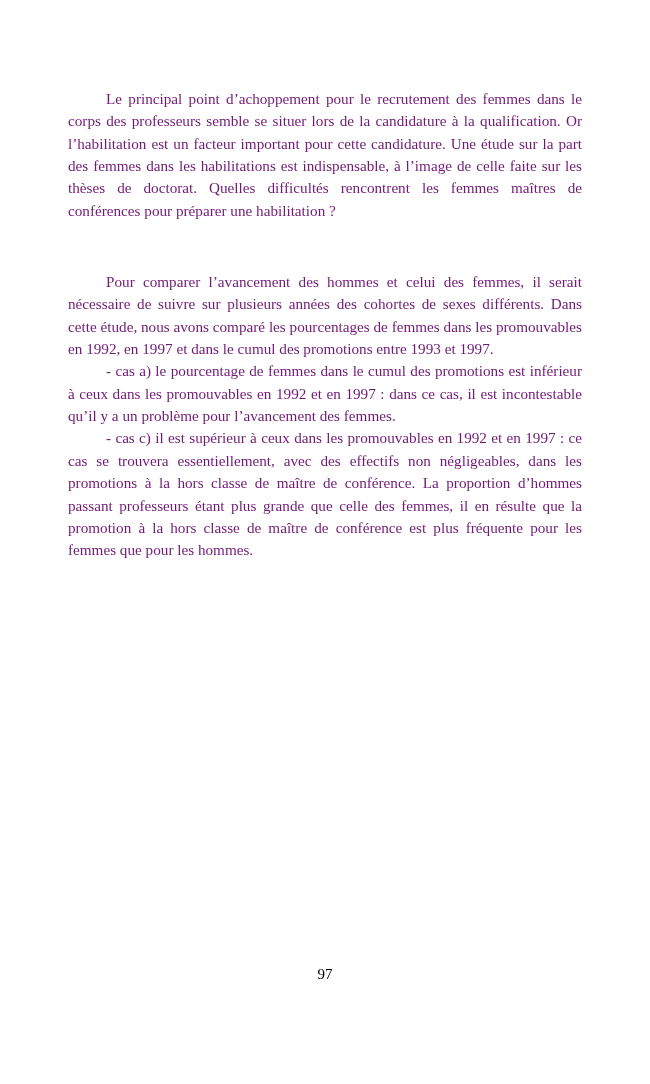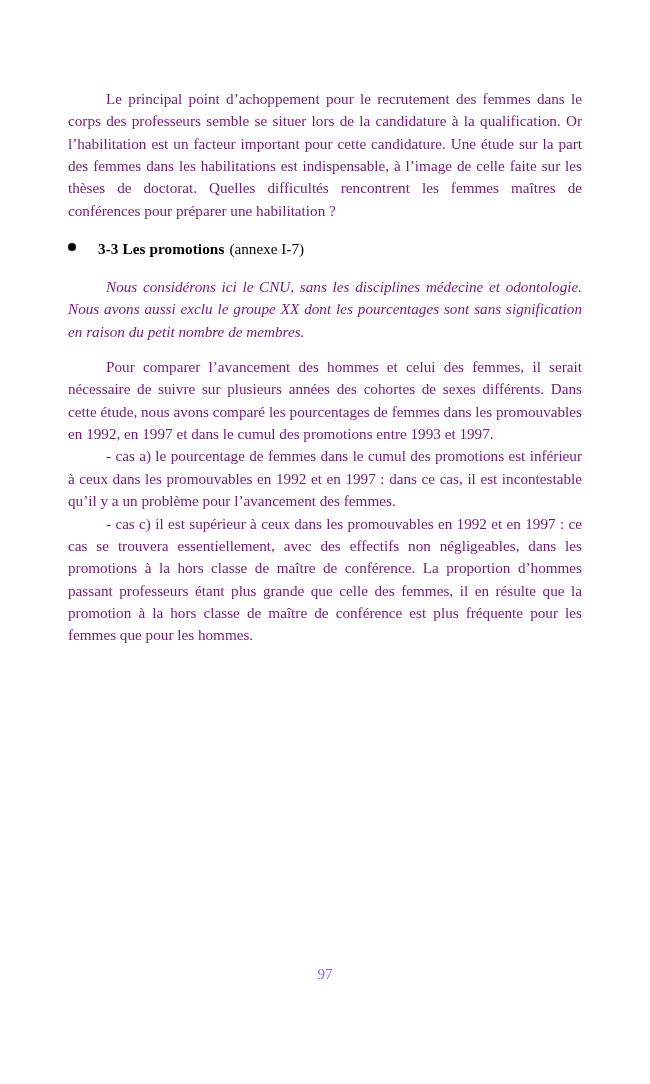--- a/index.html
+++ b/index.html
@@ -70,46 +70,37 @@
   .italic-block p {
     font-style: italic;
   }
   .pagenum {
     position: absolute;
     left: 0;
     top: 966px;
     width: 650px;
     text-align: center;
     font-size: 15px;
-    color: #8b5cf6;
+    color: #000000;
   }
 </style>
 </head>
 <body>
 
 <div class="page">
   <div class="content">
 
     <p class="indent">Le principal point d’achoppement pour le recrutement des femmes dans le corps des professeurs semble se situer lors de la candidature à la qualification. Or l’habilitation est un facteur important pour cette candidature. Une étude sur la part des femmes dans les habilitations est indispensable, à l’image de celle faite sur les thèses de doctorat. Quelles difficultés rencontrent les femmes maîtres de conférences pour préparer une habilitation ?</p>
 
 
     <div class="gap-lg"></div>
 
-    <div class="bullet-head">
-      <span class="bullet-dot"></span>
-      <span>
-        <span class="bullet-title">3-3 Les promotions</span><span class="bullet-annex">(annexe I-7)</span>
-      </span>
-    </div>
 
     <div class="gap-lg"></div>
 
-    <div class="italic-block">
-      <p class="indent">Nous considérons ici le CNU, sans les disciplines médecine et odontologie. Nous avons aussi exclu le groupe XX dont les pourcentages sont sans signification en raison du petit nombre de membres.</p>
-    </div>
 
     <div class="gap-md"></div>
 
     <p class="indent">Pour comparer l’avancement des hommes et celui des femmes, il serait nécessaire de suivre sur plusieurs années des cohortes de sexes différents. Dans cette étude, nous avons comparé les pourcentages de femmes dans les promouvables en 1992, en 1997 et dans le cumul des promotions entre 1993 et 1997.</p>
 
     <p class="indent">- cas a) le pourcentage de femmes dans le cumul des promotions est inférieur à ceux dans les promouvables en 1992 et en 1997 : dans ce cas, il est incontestable qu’il y a un problème pour l’avancement des femmes.</p>
 
 
     <p class="indent">- cas c) il est supérieur à ceux dans les promouvables en 1992 et en 1997 : ce cas se trouvera essentiellement, avec des effectifs non négligeables, dans les promotions à la hors classe de maître de conférence. La proportion d’hommes passant professeurs étant plus grande que celle des femmes, il en résulte que la promotion à la hors classe de maître de conférence est plus fréquente pour les femmes que pour les hommes.</p>
 

